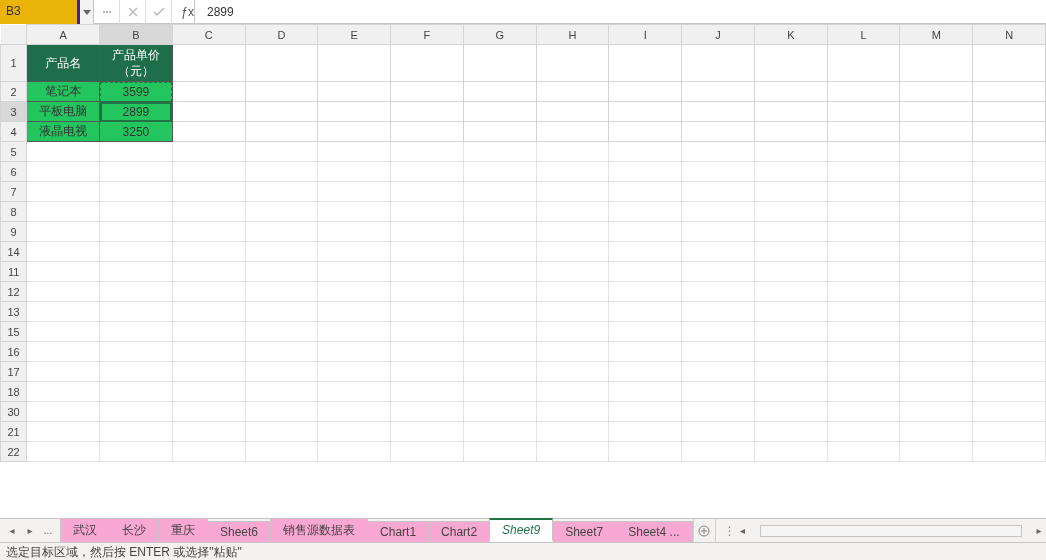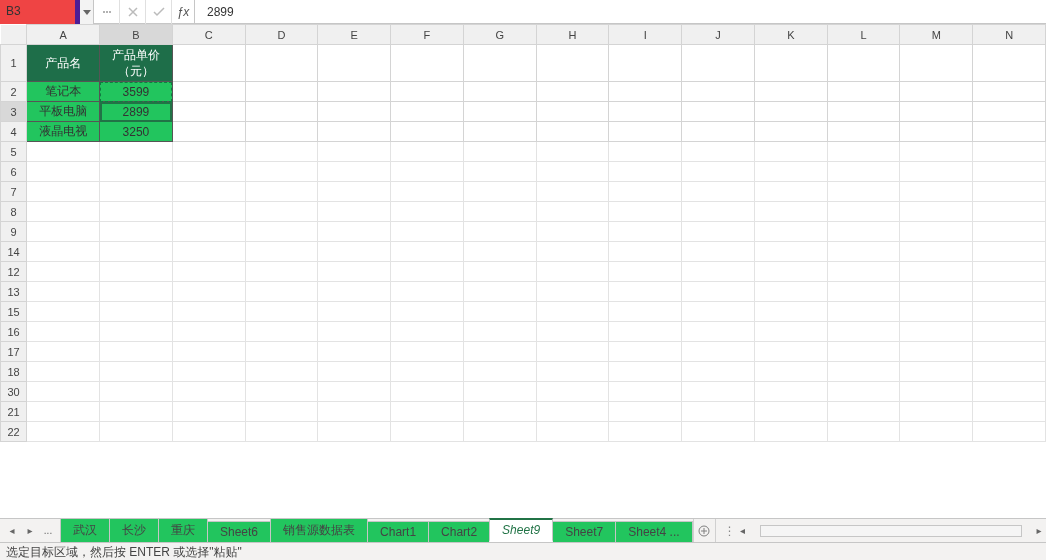--- a/index.html
+++ b/index.html
@@ -5,35 +5,35 @@
   * { box-sizing: border-box; margin: 0; padding: 0; }
   html, body { width: 1046px; height: 560px; font-family: "Microsoft YaHei", Arial, sans-serif; font-size: 12px; background: #fff; color: #333; overflow: hidden; }
 
   
   .formula-bar {
     display: flex; align-items: center; height: 24px;
     border-bottom: 1px solid #c6c6c6; background: #fff;
   }
   .name-box {
     width: 80px; height: 24px; padding: 0 6px; line-height: 22px;
-    border-right: 5px solid #4c1d95; font-size: 12px; background:#ef4444;
+    border-right: 3px solid #4c1d95; font-size: 12px; background:#eab308;
   }
   .name-box-arrow {
     width: 14px; display:flex; align-items:center; justify-content:center;
     color:#666; border-right:1px solid #c6c6c6; height:24px; background:#f3f3f3;
   }
   .fx-btns {
     display:flex; align-items:center; gap:0; border-right:1px solid #c6c6c6;
   }
   .fx-btn {
     width: 26px; height: 24px; display:flex; align-items:center; justify-content:center;
     color:#999; border-right:1px solid #e0e0e0;
   }
   .fx-btn:last-child { border-right:none; }
-  .fx-label { width:22px; text-align:center; font-style:italic; color:#555; }
+  .fx-label { width:22px; text-align:center; color:#555;justify-content:flex-end; }
   .formula-input {
     flex:1; padding:0 12px; line-height:24px; font-size:12px;
   }
 
   
   .sheet-area { position:relative; height: calc(560px - 24px - 24px - 18px); overflow:hidden; }
   .grid {
     border-collapse: collapse; table-layout: fixed; width: 100%;
     font-size: 12px;
   }
@@ -79,21 +79,21 @@
     display:flex; align-items:center; padding:0 4px; gap:2px;
     border-right:1px solid #d0d0d0;
   }
   .tab-nav span {
     width:16px; text-align:center; color:#666; font-size:10px; cursor:pointer;
   }
   .tabs { display:flex; align-items:flex-end; }
   .tab {
     padding: 3px 12px 3px 12px; border:1px solid #c6c6c6; border-top:1px solid #c6c6c6;
     border-bottom:none;
-    background:#22c55e; color:#444; margin-top:2px; margin-left:-1px; cursor:pointer;
+    background:#f9a8d4; color:#444; margin-top:2px; margin-left:-1px; cursor:pointer;
     font-size:12px;
   }
   .tab.active {
     background:#fff; border-bottom:2px solid #fff; color:#217346; position:relative;
     border-top:2px solid #217346; margin-top:0;font-style:italic;
   }
   .tab-add {
     width:22px; display:flex; align-items:center; justify-content:center; color:#606060;
     border-left:1px solid #d0d0d0;
   }
@@ -317,20 +317,37 @@
           <td class=""></td>
           <td class=""></td>
           <td class=""></td>
           <td class=""></td>
           <td class=""></td>
           <td class=""></td>
           <td class=""></td>
         </tr>
         <tr class="blank">
           <th class="rowhdr">14</th>
+          <td class=""></td>
+          <td class=""></td>
+          <td class=""></td>
+          <td class=""></td>
+          <td class=""></td>
+          <td class=""></td>
+          <td class=""></td>
+          <td class=""></td>
+          <td class=""></td>
+          <td class=""></td>
+          <td class=""></td>
+          <td class=""></td>
+          <td class=""></td>
+          <td class=""></td>
+        </tr>
+        <tr class="blank">
+          <th class="rowhdr">11</th>
           <td class=""></td>
           <td class=""></td>
           <td class=""></td>
           <td class=""></td>
           <td class=""></td>
           <td class=""></td>
           <td class=""></td>
           <td class=""></td>
           <td class=""></td>
           <td class=""></td>

